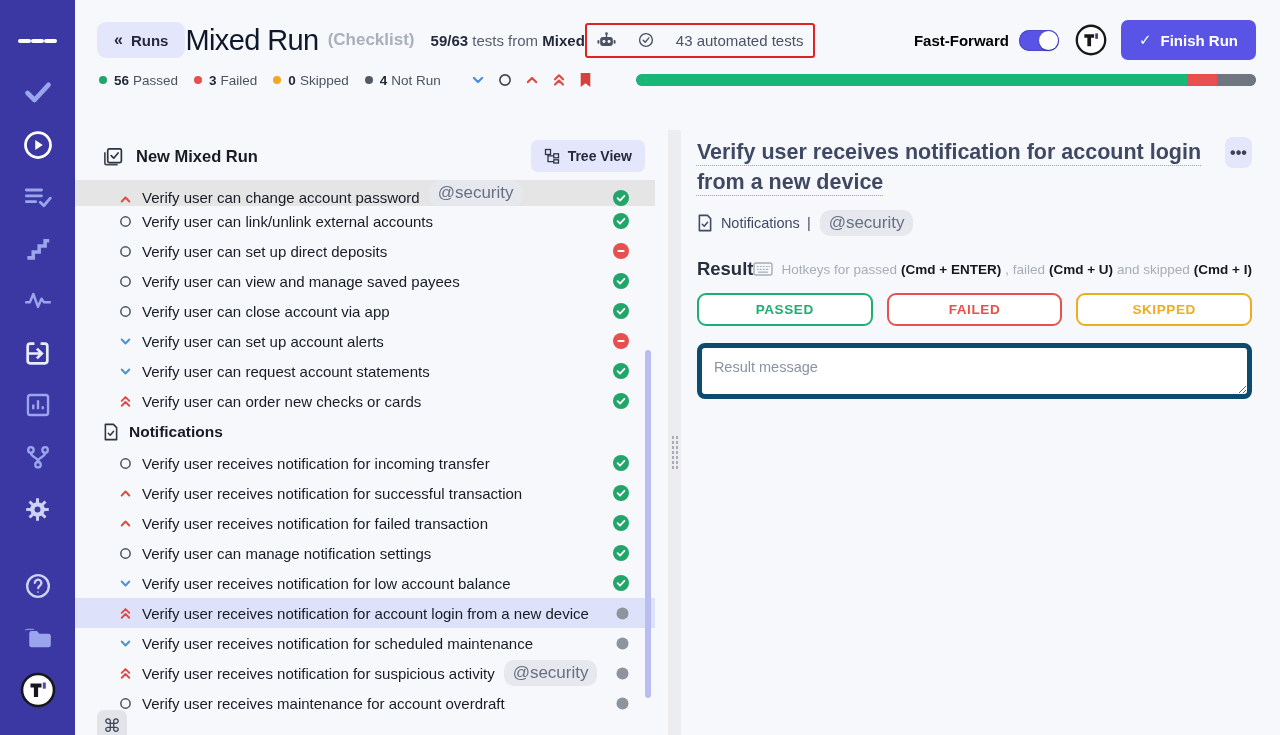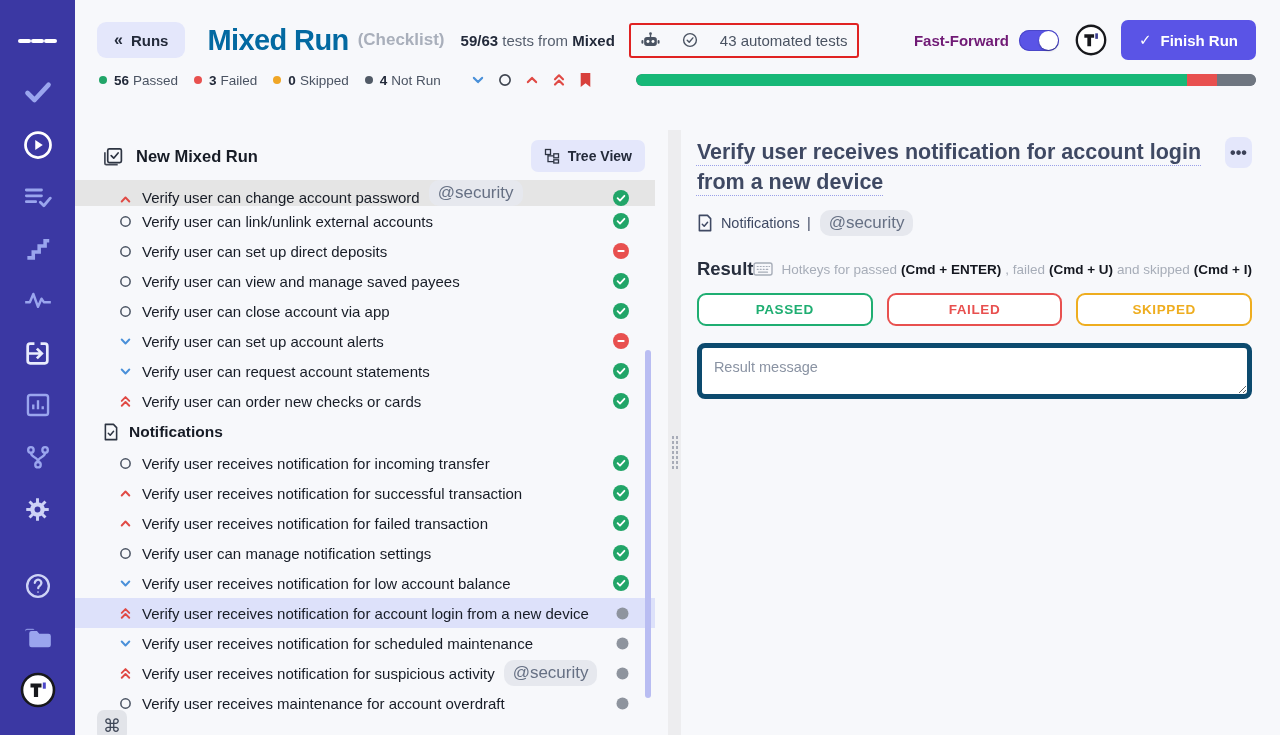--- a/index.html
+++ b/index.html
@@ -12,27 +12,27 @@
   .sb-item.gap-big { margin-bottom:18px; }
   .sb-spacer { flex:1; }
   .hamburger span { display:block; width:26px; height:4px; background:#fff; border-radius:2px; margin:3px 0; }
 
   
   .main { position:absolute; left:75px; top:0; right:0; height:735px; }
 
   .topbar { display:flex; align-items:center; padding:20px 24px 6px 22px; }
   .btn-runs { display:flex; align-items:center; gap:8px; background:#e4e7fb; border:none; border-radius:9px; padding:9px 17px; font-size:15px; font-weight:700; color:#232a3a; cursor:pointer; font-family:inherit; }
   .back-ic { font-size:16px; font-weight:700; }
-  .page-title { font-size:29px; font-weight:700; letter-spacing:-0.6px; color:#0369a1; margin-left:22px; }
+  .page-title { font-size:29px; font-weight:400; letter-spacing:-0.6px; color:#0f172a; }
   .run-type { font-size:17px; font-weight:700; color:#a9afbb; margin-left:9px; }
   .count-wrap { margin-left:16px; font-size:15px; color:#555e6d; white-space:nowrap; }
   .count-wrap b { color:#232a3a; }
-  .auto-chip { margin-left:14px; border:2px solid #e02222; border-radius:3px; padding:7px 10px; display:flex; align-items:center; gap:22px; font-size:15px; color:#4a5362; background:transparent; }
+  .auto-chip { border:2px solid #e02222; border-radius:3px; padding:7px 10px; display:flex; align-items:center; gap:22px; font-size:15px; color:#4a5362; background:transparent; }
   .top-spacer { flex:1; }
-  .ff-label { font-size:15px; font-weight:700; color:#701a75; margin-right:10px; }
+  .ff-label { font-size:15px; font-weight:700; color:#000000; margin-right:10px; }
   .toggle { width:40px; height:21px; border-radius:11px; background:#5a54e6; position:relative; cursor:pointer; box-shadow:inset 0 0 0 1px #4a46c9; margin-right:16px; }
   .toggle .knob { position:absolute; right:1px; top:1px; width:19px; height:19px; border-radius:50%; background:#fff; box-shadow:0 1px 2px rgba(0,0,0,.35); }
   .logo-badge { margin-right:14px; cursor:pointer; display:flex; }
   .btn-finish { display:flex; align-items:center; gap:9px; background:#5a54e6; color:#fff; border:none; border-radius:7px; padding:11px 18px; font-size:15px; font-weight:700; cursor:pointer; font-family:inherit; }
 
   
   .statsbar { display:flex; align-items:center; padding:6px 24px 10px 24px; }
   .stat { display:flex; align-items:center; margin-right:16px; font-size:13.5px; color:#4a5362; white-space:nowrap; }
   .stat .dot { width:8px; height:8px; border-radius:50%; margin-right:7px; }
   .stat b { color:#232a3a; margin-right:4px; }

